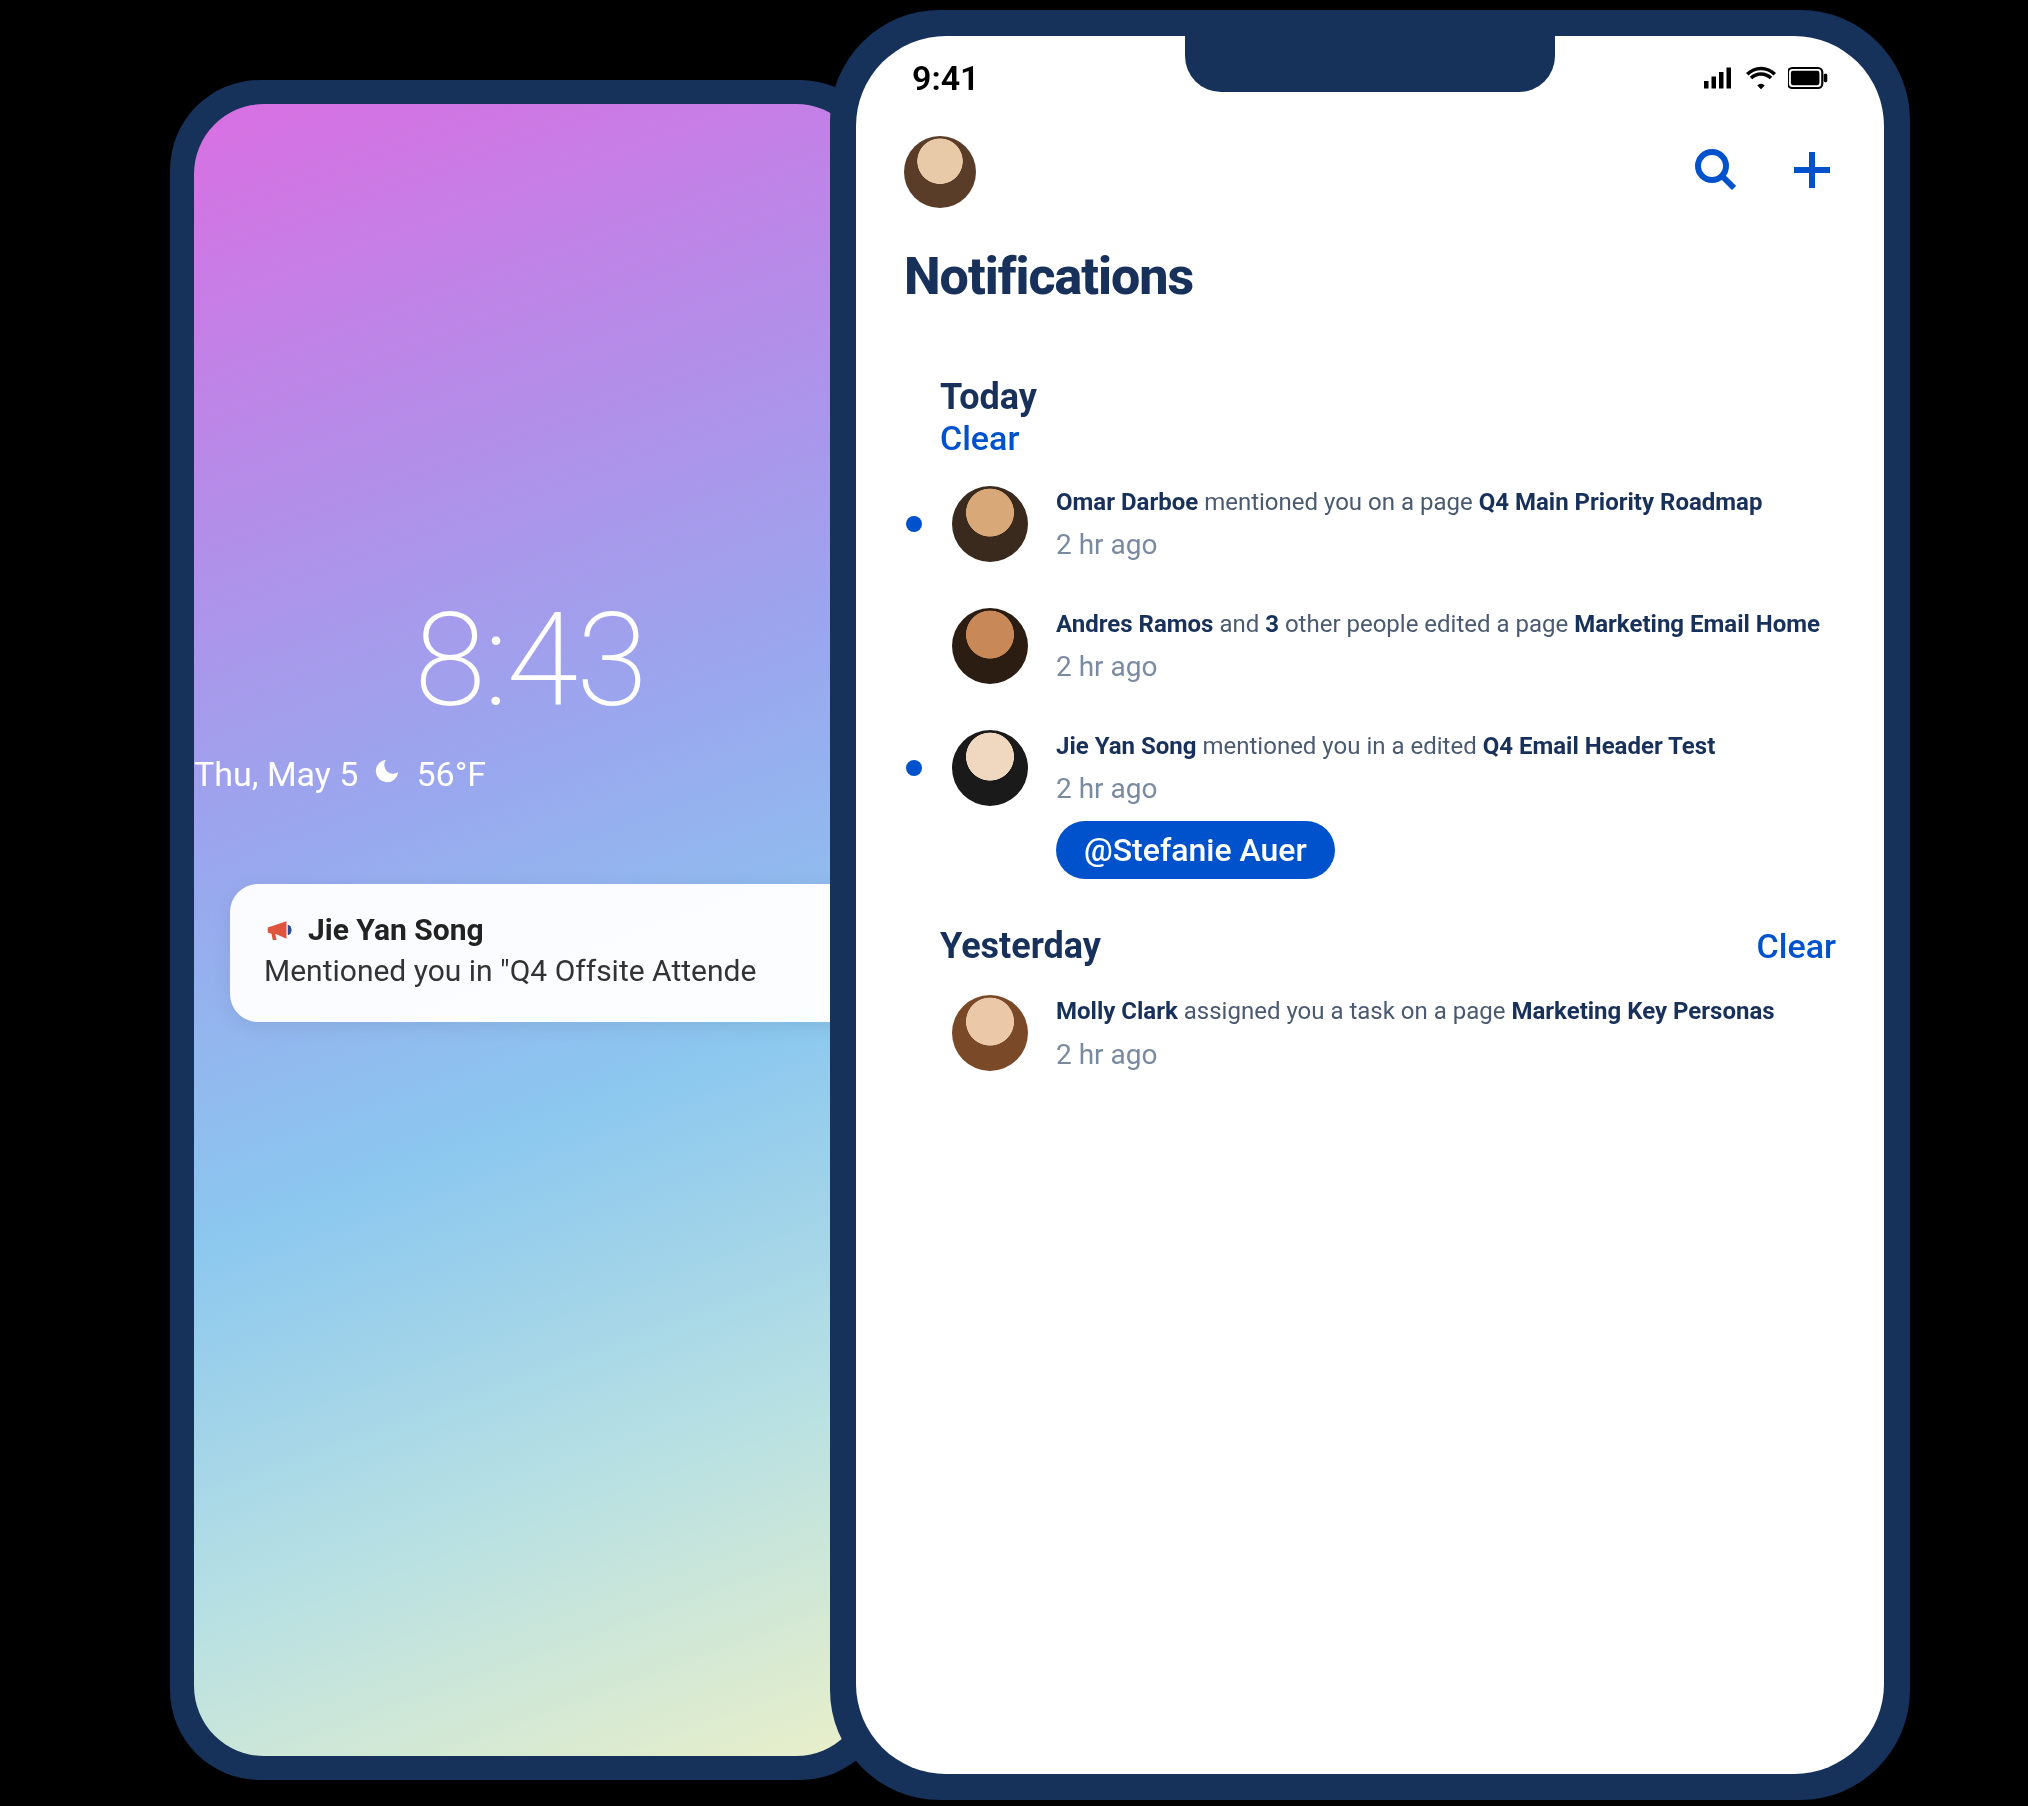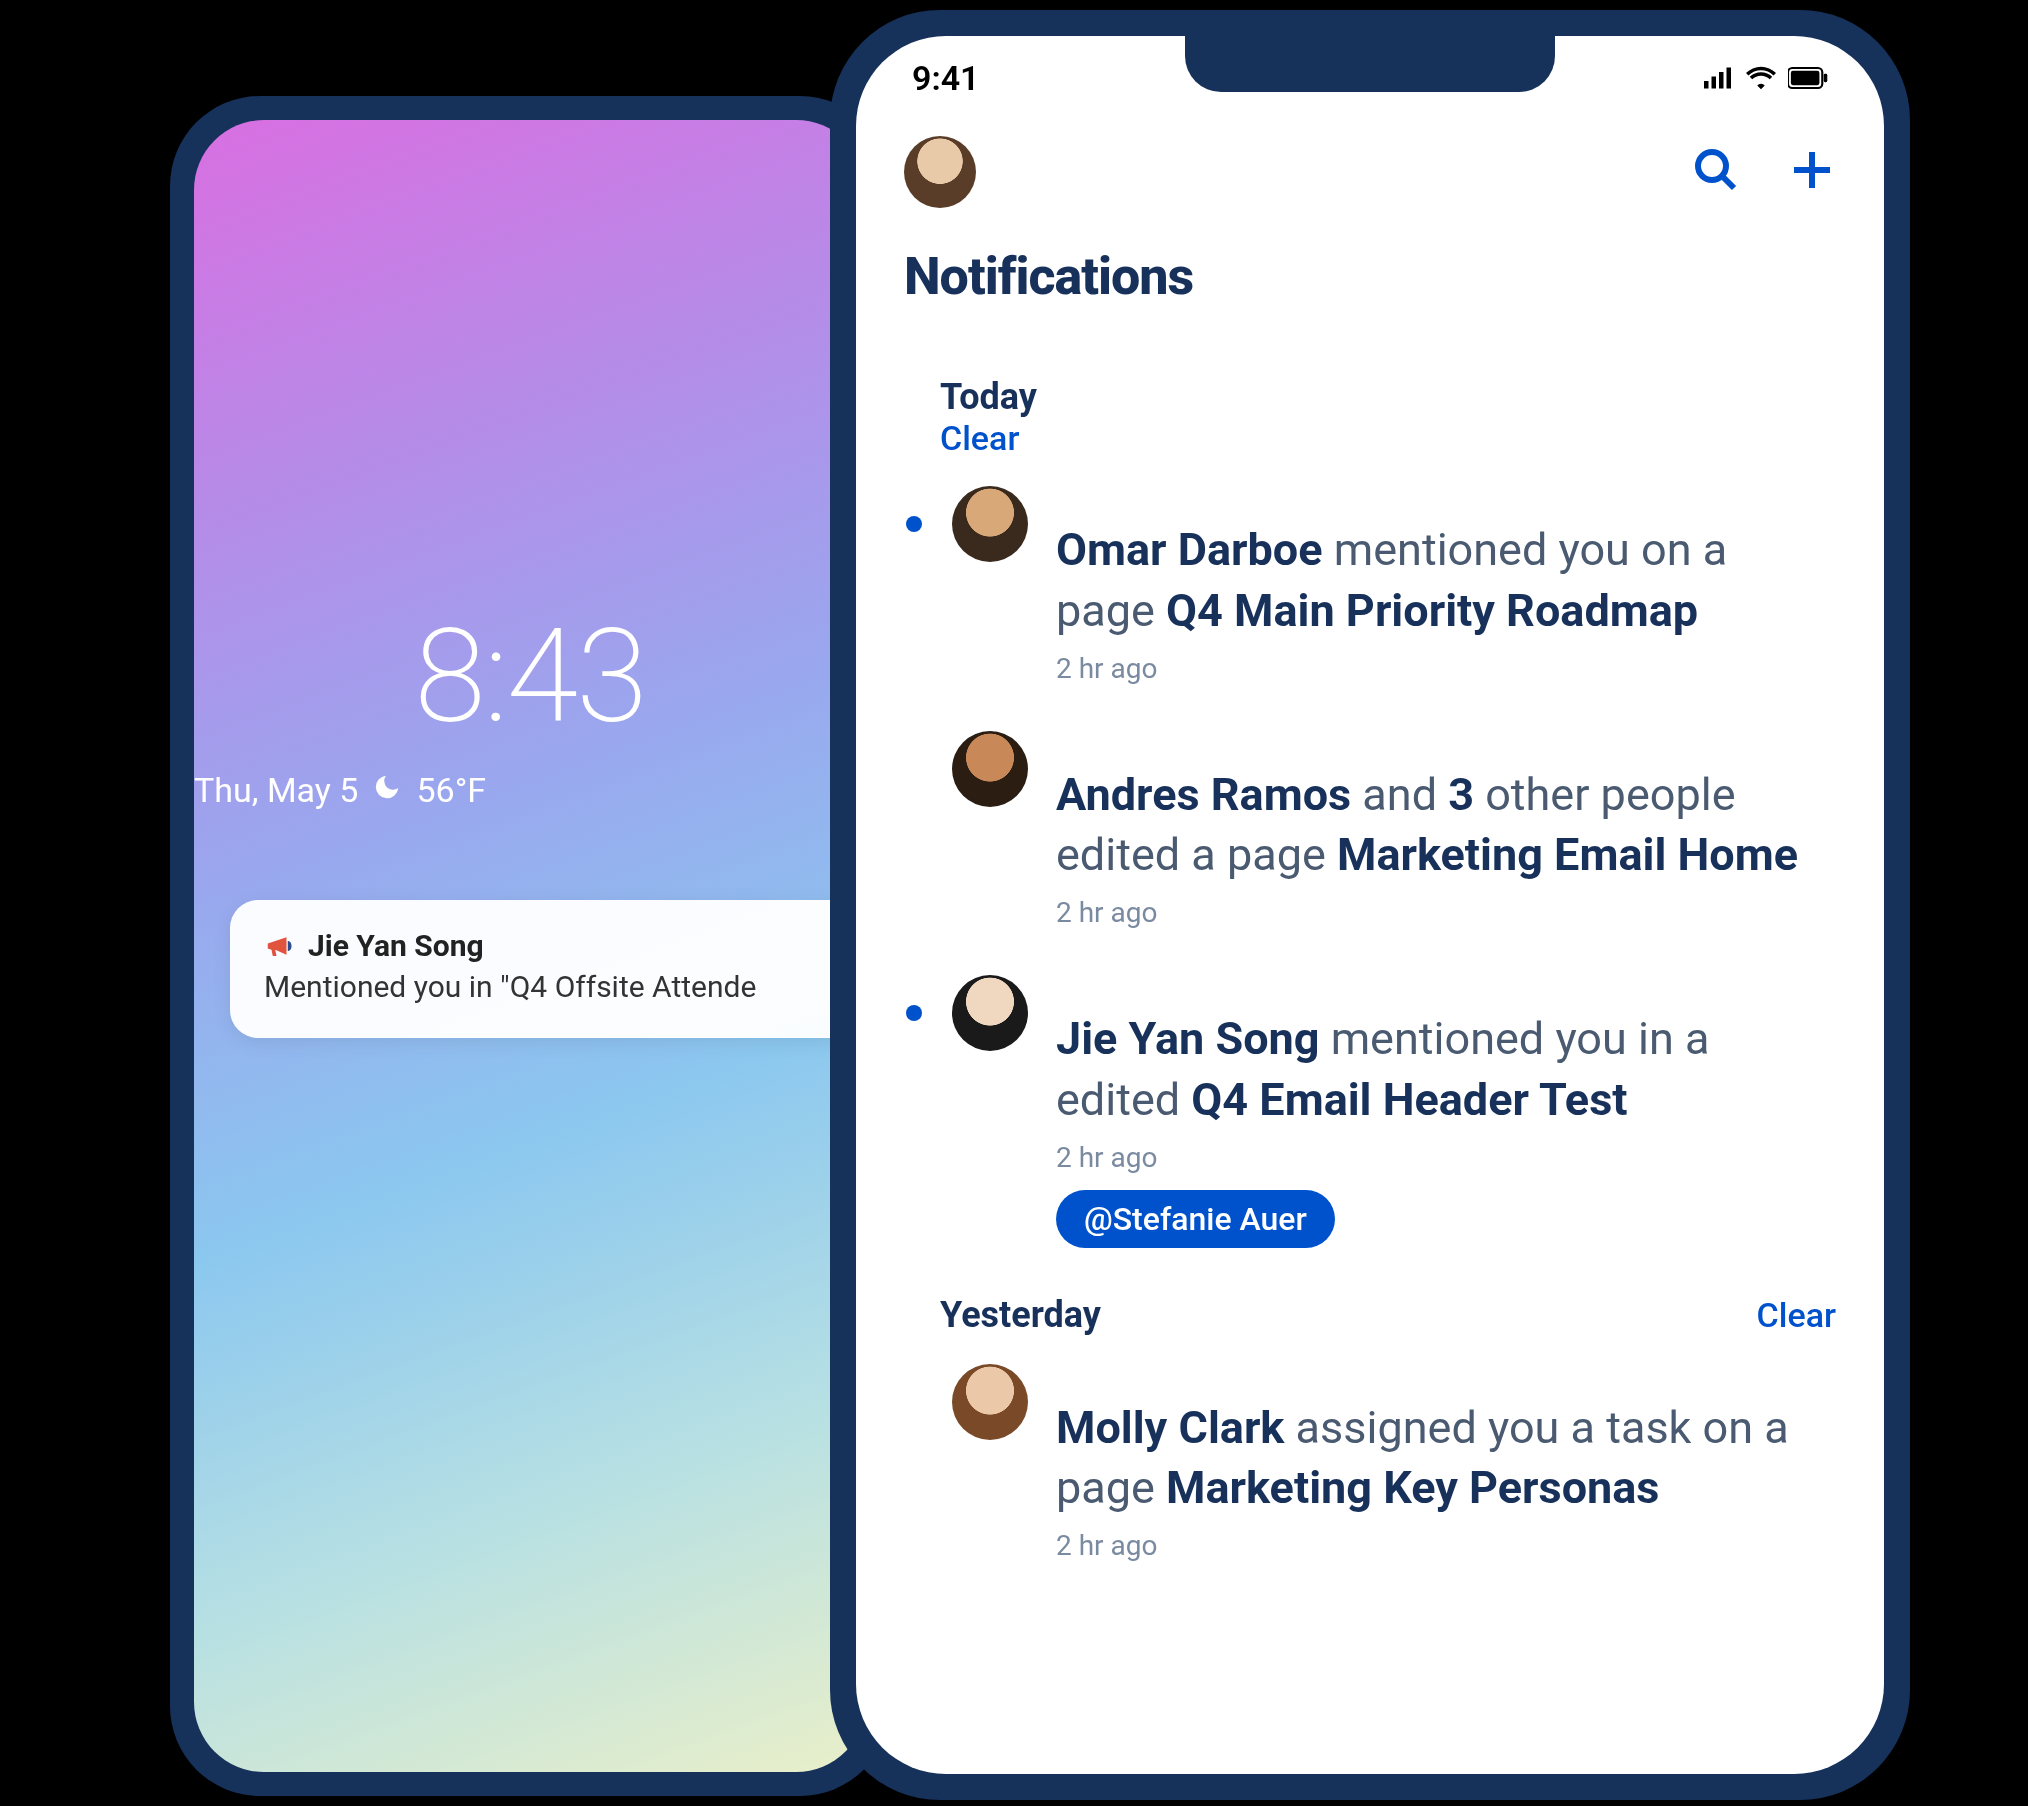--- a/index.html
+++ b/index.html
@@ -15,21 +15,20 @@
   
   .phone-left {
     position: absolute;
     left: 170px;
     top: 80px;
     width: 720px;
     height: 1700px;
     background: #16315a;
     border-radius: 90px;
     padding: 24px;
-    margin-top: 16px;
   }
   .phone-left-screen {
     width: 100%;
     height: 100%;
     border-radius: 70px;
     background: linear-gradient(160deg,
         #d96fe2 0%,
         #b78ae8 20%,
         #9aa6ee 40%,
         #8bc7ef 60%,
@@ -222,24 +221,23 @@
     flex-shrink: 0;
   }
   .unread-dot {
     width: 16px; height: 16px;
     background: #0052cc;
     border-radius: 50%;
   }
   .notif .avatar { width: 76px; height: 76px; flex-shrink: 0; }
   .notif-body { flex: 1; }
   .notif-text {
-    font-size: 45px;
+    font-size: 24px;
     line-height: 1.35;
     color: #4a5a70;
-    margin-top: 34px;
   }
   .notif-text b, .notif-text strong {
     color: #18315b;
     font-weight: 700;
   }
   .notif-time {
     font-size: 28px;
     color: #7a8aa0;
     margin-top: 10px;
   }

